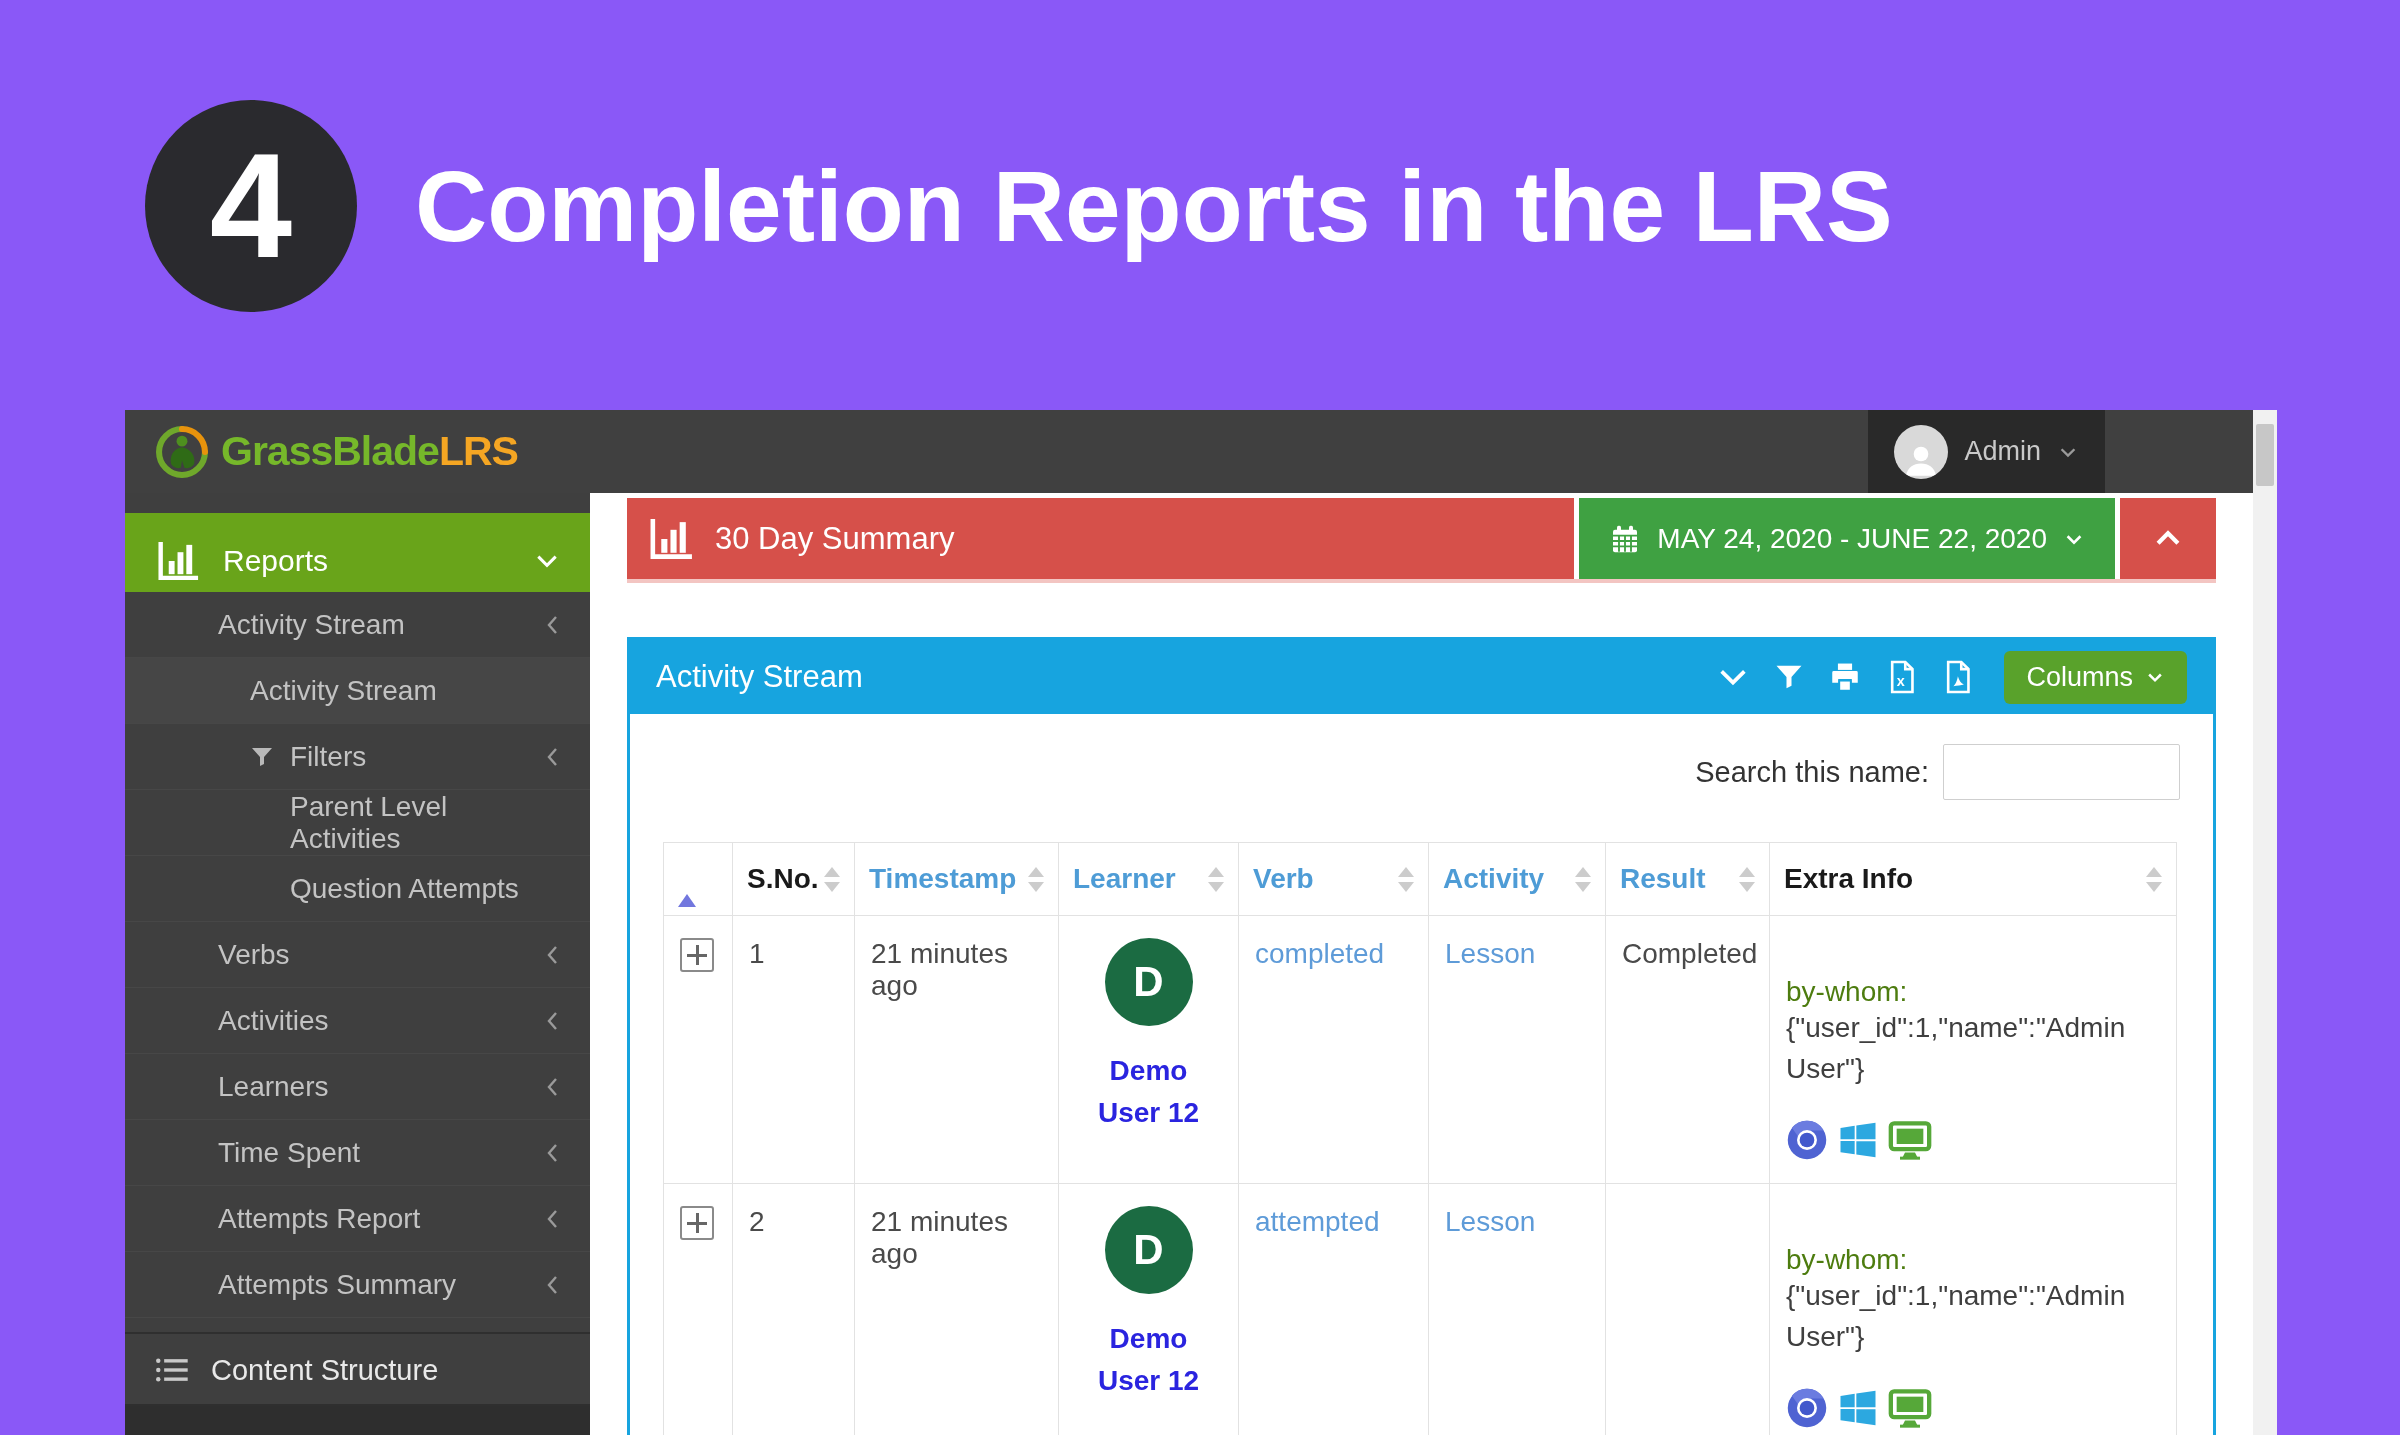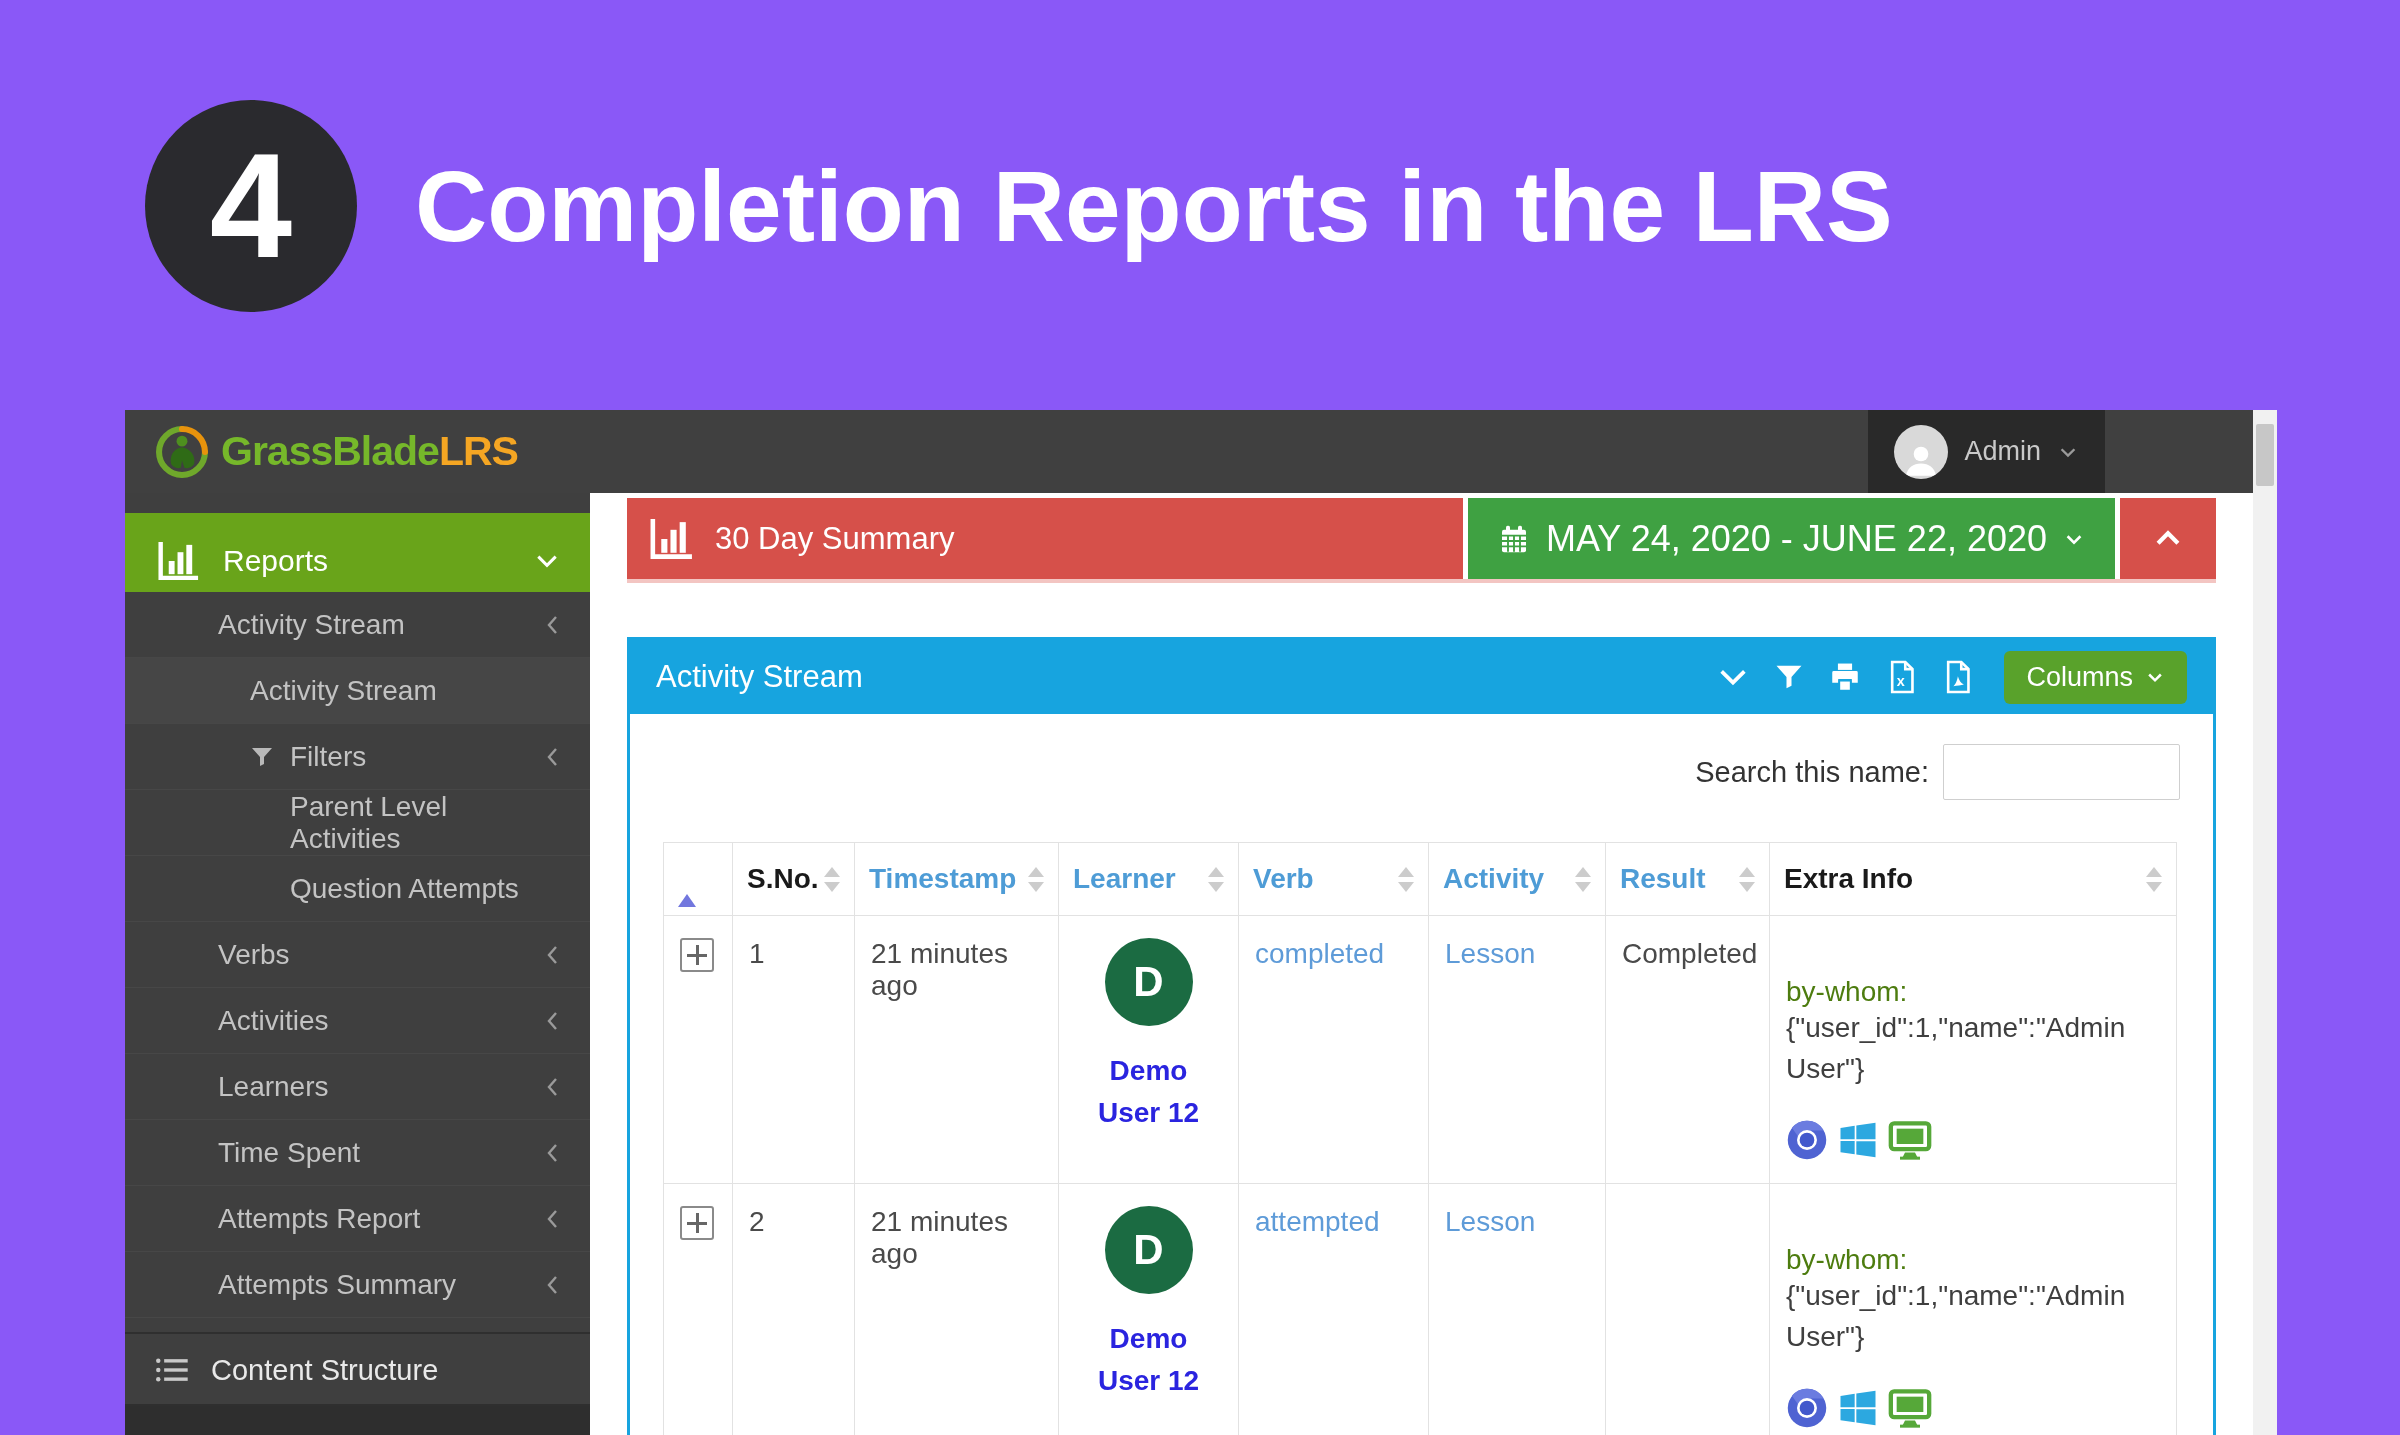--- a/index.html
+++ b/index.html
@@ -47,21 +47,21 @@
   .content-structure { height:70px; display:flex; align-items:center; gap:22px; padding-left:30px; color:#E9E9E9; font-size:29px; border-bottom:2px solid #2F2F2F; margin-top:2px; }
   .side-footer { height:60px; background:#2E2E2E; }
 
   
   .content { flex:1; background:#fff; padding:5px 37px; min-width:0; }
 
   
   .summary-bar { height:85px; background:#D6504A; display:flex; align-items:center; color:#fff; border-bottom:4px solid #F3C5C2; }
   .summary-bar .bar-icon { margin:0 20px 0 22px; }
   .summary-title { font-size:31px; }
-  .date-button { margin-left:auto; height:100%; background:#3FA142; border-left:5px solid #fff; border-right:5px solid #fff; display:flex; align-items:center; gap:16px; padding:0 30px; font-size:36px; }
+  .date-button { margin-left:auto; height:100%; background:#3FA142; border-left:5px solid #fff; border-right:5px solid #fff; display:flex; align-items:center; gap:16px; padding:0 30px; font-size:28px; }
   .collapse-btn { width:96px; height:100%; display:flex; align-items:center; justify-content:center; }
 
   
   .panel { margin-top:54px; border:3px solid #17A4DF; }
   .panel-header { height:74px; background:#17A4DF; display:flex; align-items:center; color:#fff; padding:0 26px; }
   .panel-title { font-size:31px; }
   .tools { margin-left:auto; display:flex; align-items:center; gap:24px; }
   .tool { display:flex; align-items:center; justify-content:center; }
   .columns-btn { margin-left:30px; background:#59A22B; border-radius:6px; padding:11px 22px; font-size:27px; display:flex; align-items:center; gap:12px; color:#fff; }
 

